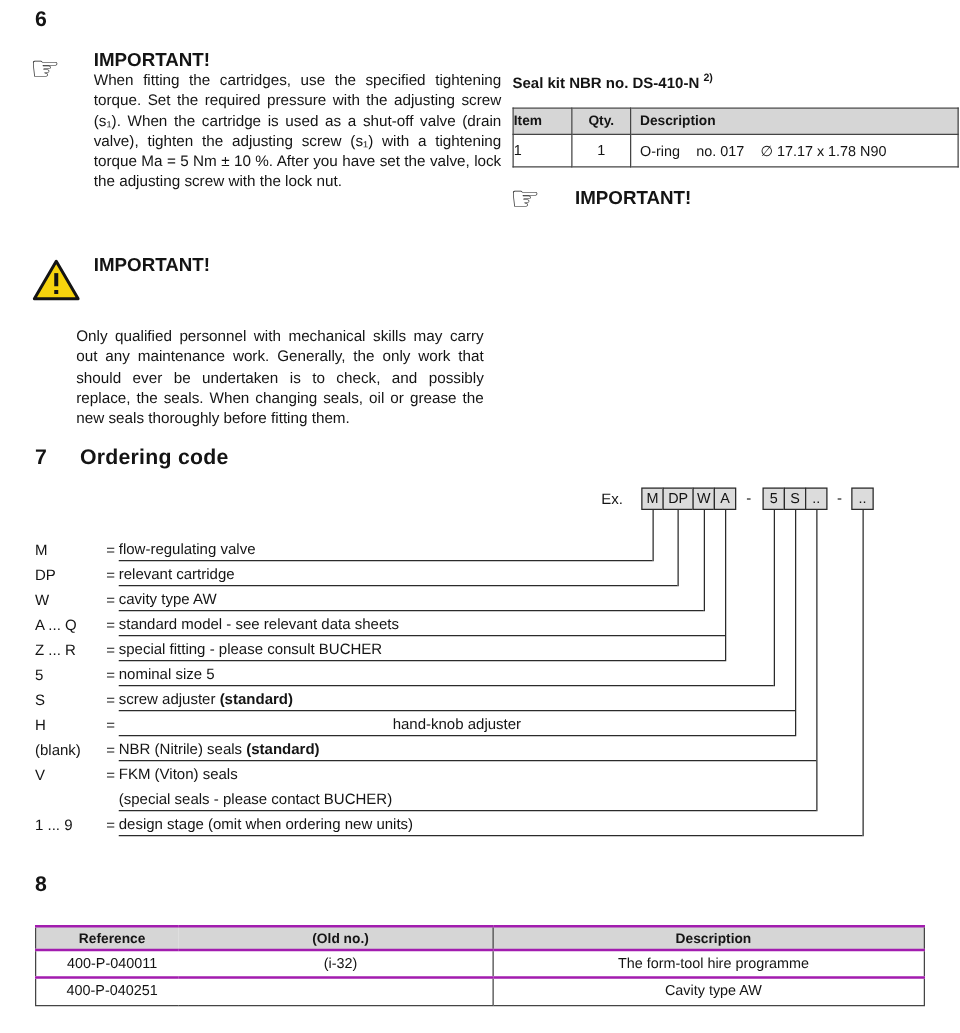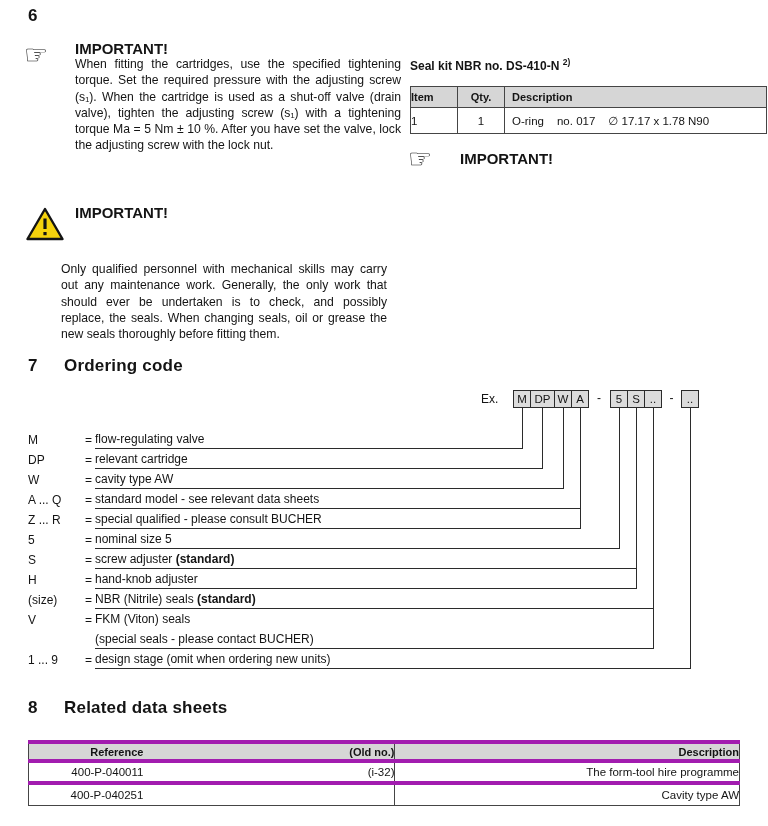--- a/index.html
+++ b/index.html
@@ -40,21 +40,21 @@
   .vline { position:absolute; top:26px; width:1px; background:#2b2b2b; }
   .oc-row { position:absolute; left:28px; height:20px; font-size:12px; line-height:20px; }
   .oc-code { position:absolute; left:0; white-space:nowrap; }
   .oc-eq { position:absolute; left:57px; }
   .oc-underline { position:absolute; left:67px; top:0; height:19px; line-height:19px;
                   border-bottom:1px solid #2b2b2b; white-space:nowrap; }
   .oc-plain { position:absolute; left:67px; top:0; height:19px; line-height:19px; white-space:nowrap; }
 
   
   .rd-table { position:absolute; left:28px; top:740px; width:712px; border-collapse:collapse; font-size:11.5px; border:1px solid #454545; }
-  .rd-table th, .rd-table td { border-top:4px solid #a21caf; border-bottom:1px solid #454545; text-align:right; padding-left:7px; }
+  .rd-table th, .rd-table td { border-top:2px solid #a21caf; border-bottom:1px solid #454545; text-align:center; padding-left:7px; }
   .rd-table th { background:#d6d6d6; font-size:11px; font-weight:bold; height:19px; }
   .rd-table td { height:22px;margin-top:16px; }
   .rd-ref { width:115px; }
   .rd-old { width:252px; }
   .rd-desc { width:345px; border-left:1px solid #454545; }
 </style>
 </head>
 <body>
 
 <div class="page">
@@ -147,60 +147,59 @@
       <span class="oc-underline" style="width:468px;"><span>cavity type AW</span></span>
     </div>
     <div class="oc-row" style="top:108px;">
       <span class="oc-code">A ... Q</span>
       <span class="oc-eq">=</span>
       <span class="oc-underline" style="width:485px;"><span>standard model - see relevant data sheets</span></span>
     </div>
     <div class="oc-row" style="top:128px;">
       <span class="oc-code">Z ... R</span>
       <span class="oc-eq">=</span>
-      <span class="oc-underline" style="width:485px;"><span>special qualified - please consult BUCHER</span></span>
+      <span class="oc-underline" style="width:485px;"><span>special fitting - please consult BUCHER</span></span>
     </div>
     <div class="oc-row" style="top:148px;">
       <span class="oc-code">5</span>
       <span class="oc-eq">=</span>
       <span class="oc-underline" style="width:524px;"><span>nominal size 5</span></span>
     </div>
     <div class="oc-row" style="top:168px;">
       <span class="oc-code">S</span>
       <span class="oc-eq">=</span>
       <span class="oc-underline" style="width:541px;"><span>screw adjuster </span><b>(standard)</b></span>
     </div>
     <div class="oc-row" style="top:188px;">
       <span class="oc-code">H</span>
       <span class="oc-eq">=</span>
-      <span class="oc-underline" style="width:541px;"><span>hand-knob adjuster</span></span>
+      <span class="oc-underline" style="width:541px;text-align:center;"><span>hand-knob adjuster</span></span>
     </div>
     <div class="oc-row" style="top:208px;">
-      <span class="oc-code">(size)</span>
+      <span class="oc-code">(blank)</span>
       <span class="oc-eq">=</span>
       <span class="oc-underline" style="width:558px;"><span>NBR (Nitrile) seals </span><b>(standard)</b></span>
     </div>
     <div class="oc-row" style="top:228px;">
       <span class="oc-code">V</span>
       <span class="oc-eq">=</span>
       <span class="oc-plain">FKM (Viton) seals</span>
     </div>
     <div class="oc-row" style="top:248px;">
       <span class="oc-underline" style="width:558px;"><span>(special seals - please contact BUCHER)</span></span>
     </div>
     <div class="oc-row" style="top:268px;">
       <span class="oc-code">1 ... 9</span>
       <span class="oc-eq">=</span>
       <span class="oc-underline" style="width:595px;"><span>design stage (omit when ordering new units)</span></span>
     </div>
   </div>
 
   <div class="sec-heading" style="top:698px;">
     <span class="sec-num">8</span>
-    <span>Related data sheets</span>
   </div>
 
   <table class="rd-table">
     <thead>
       <tr>
         <th class="rd-ref">Reference</th>
         <th class="rd-old">(Old no.)</th>
         <th class="rd-desc">Description</th>
       </tr>
     </thead>

